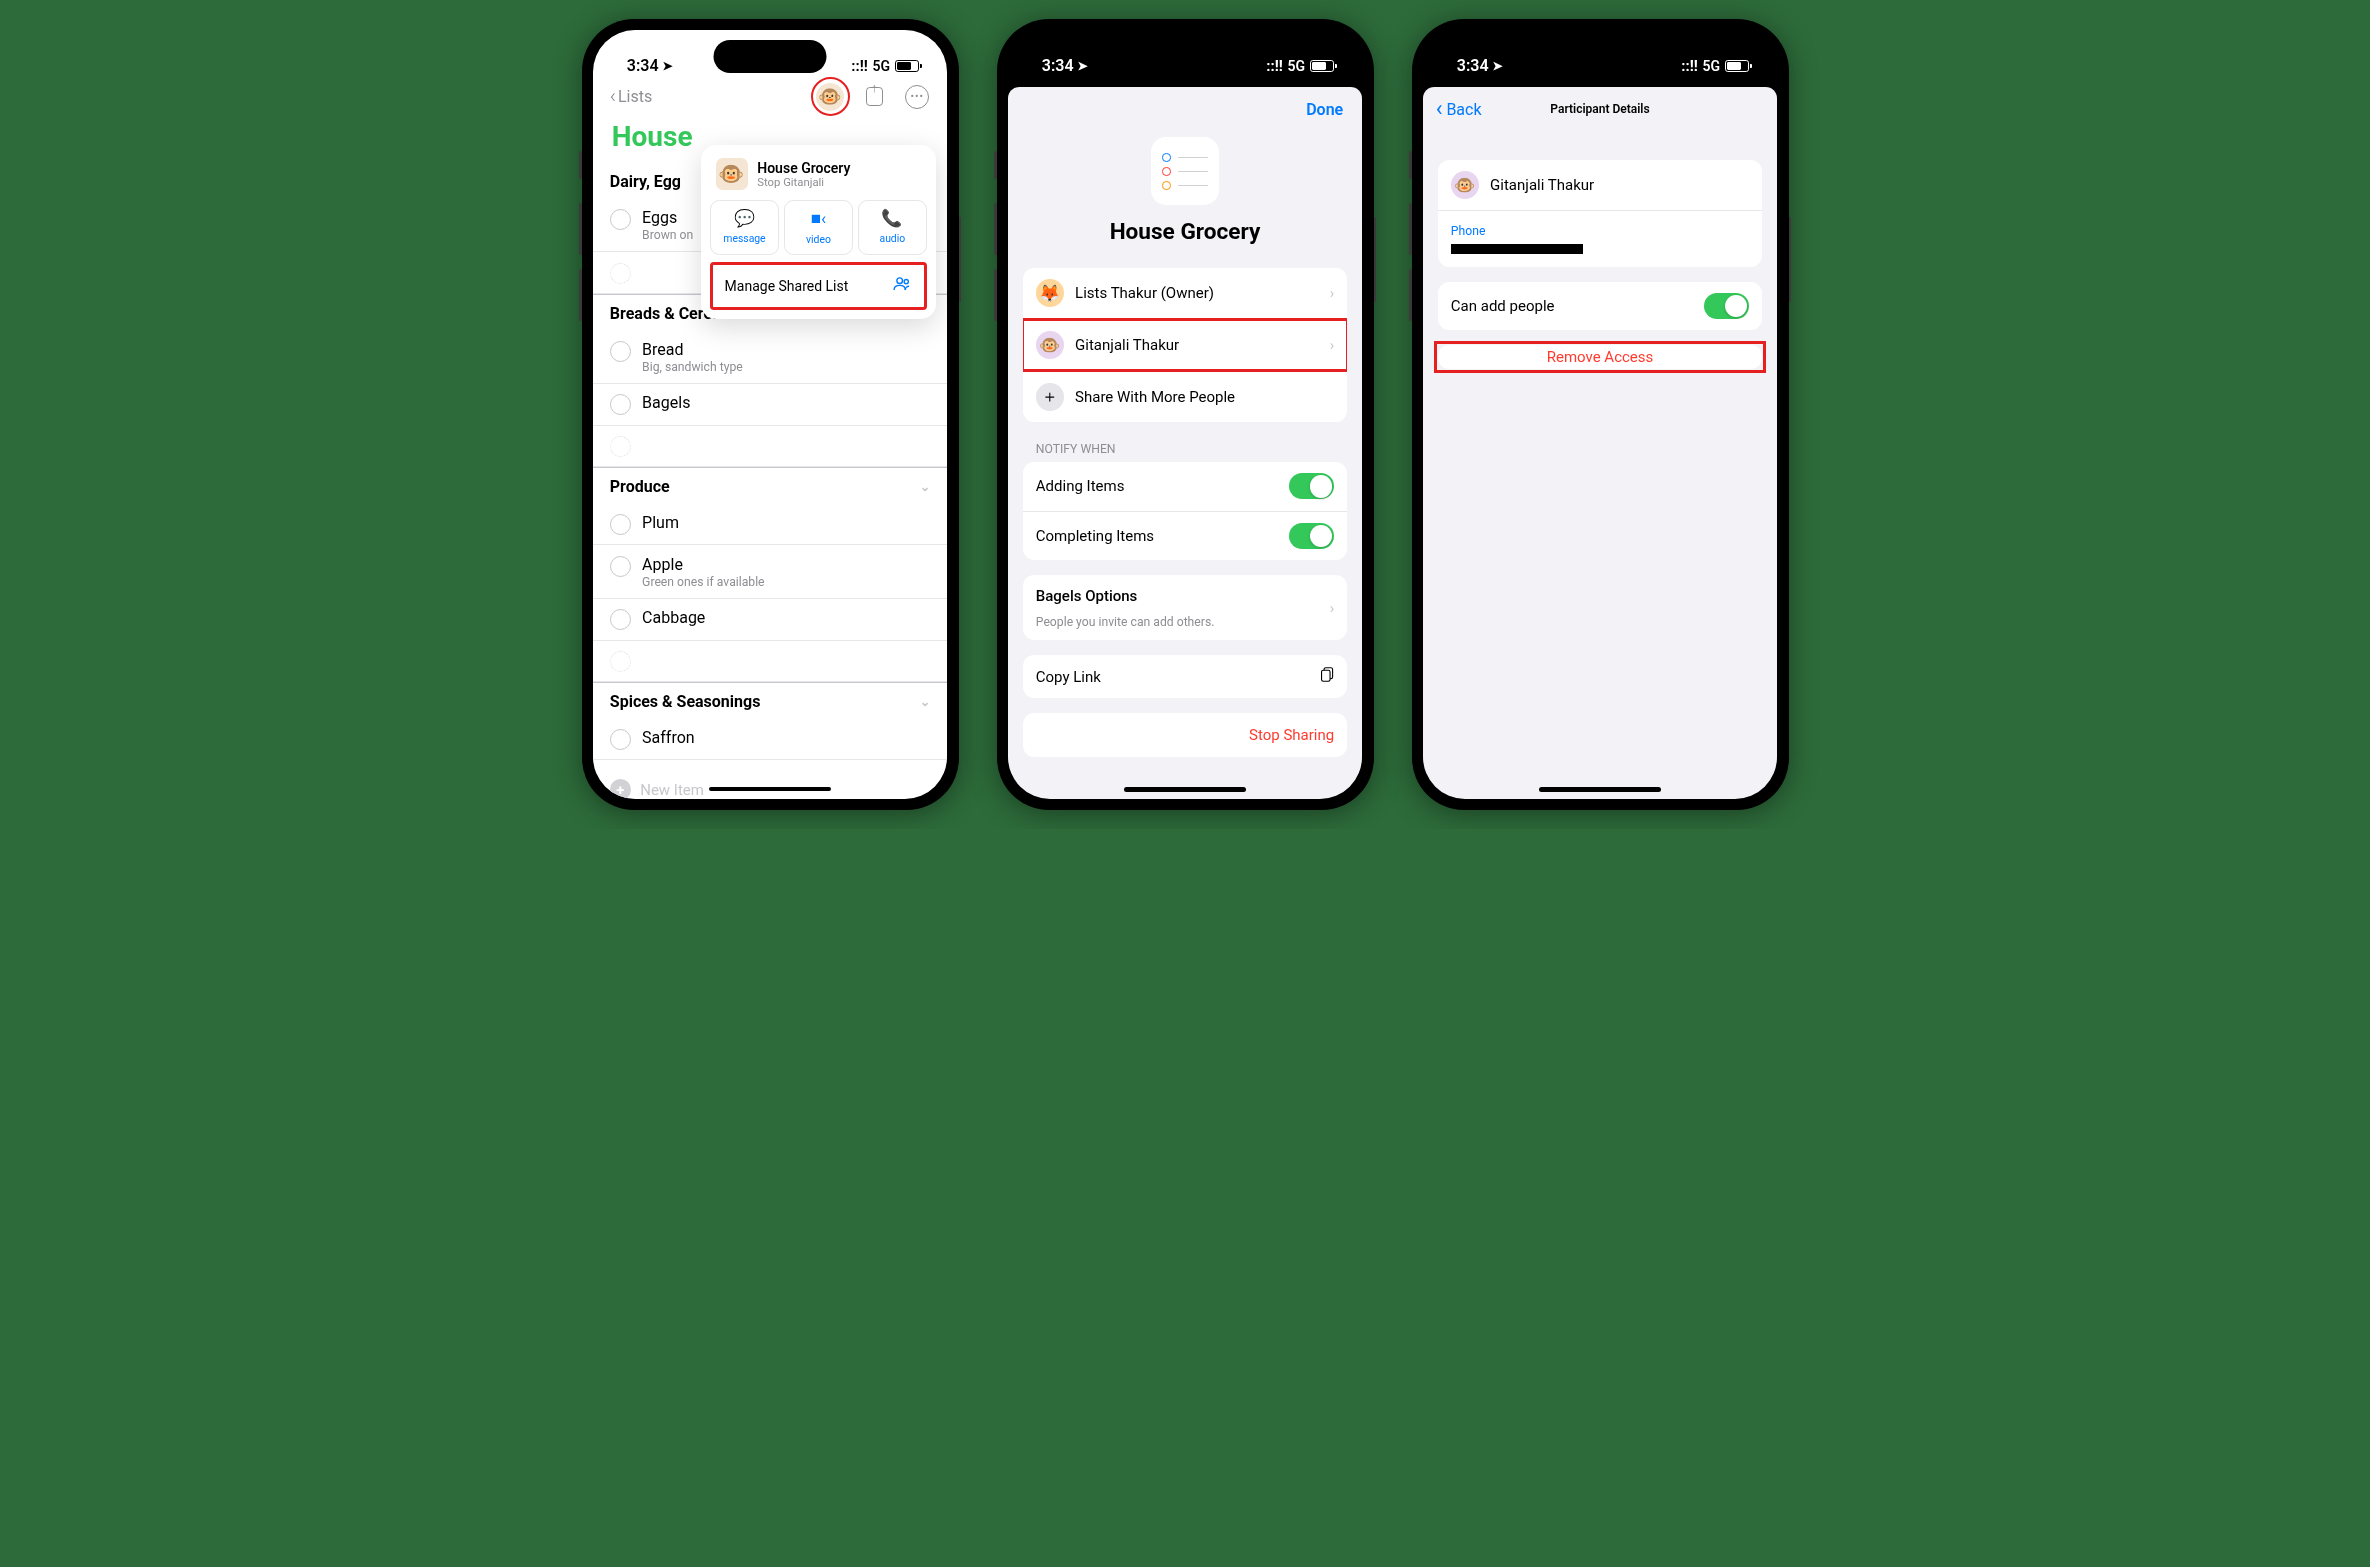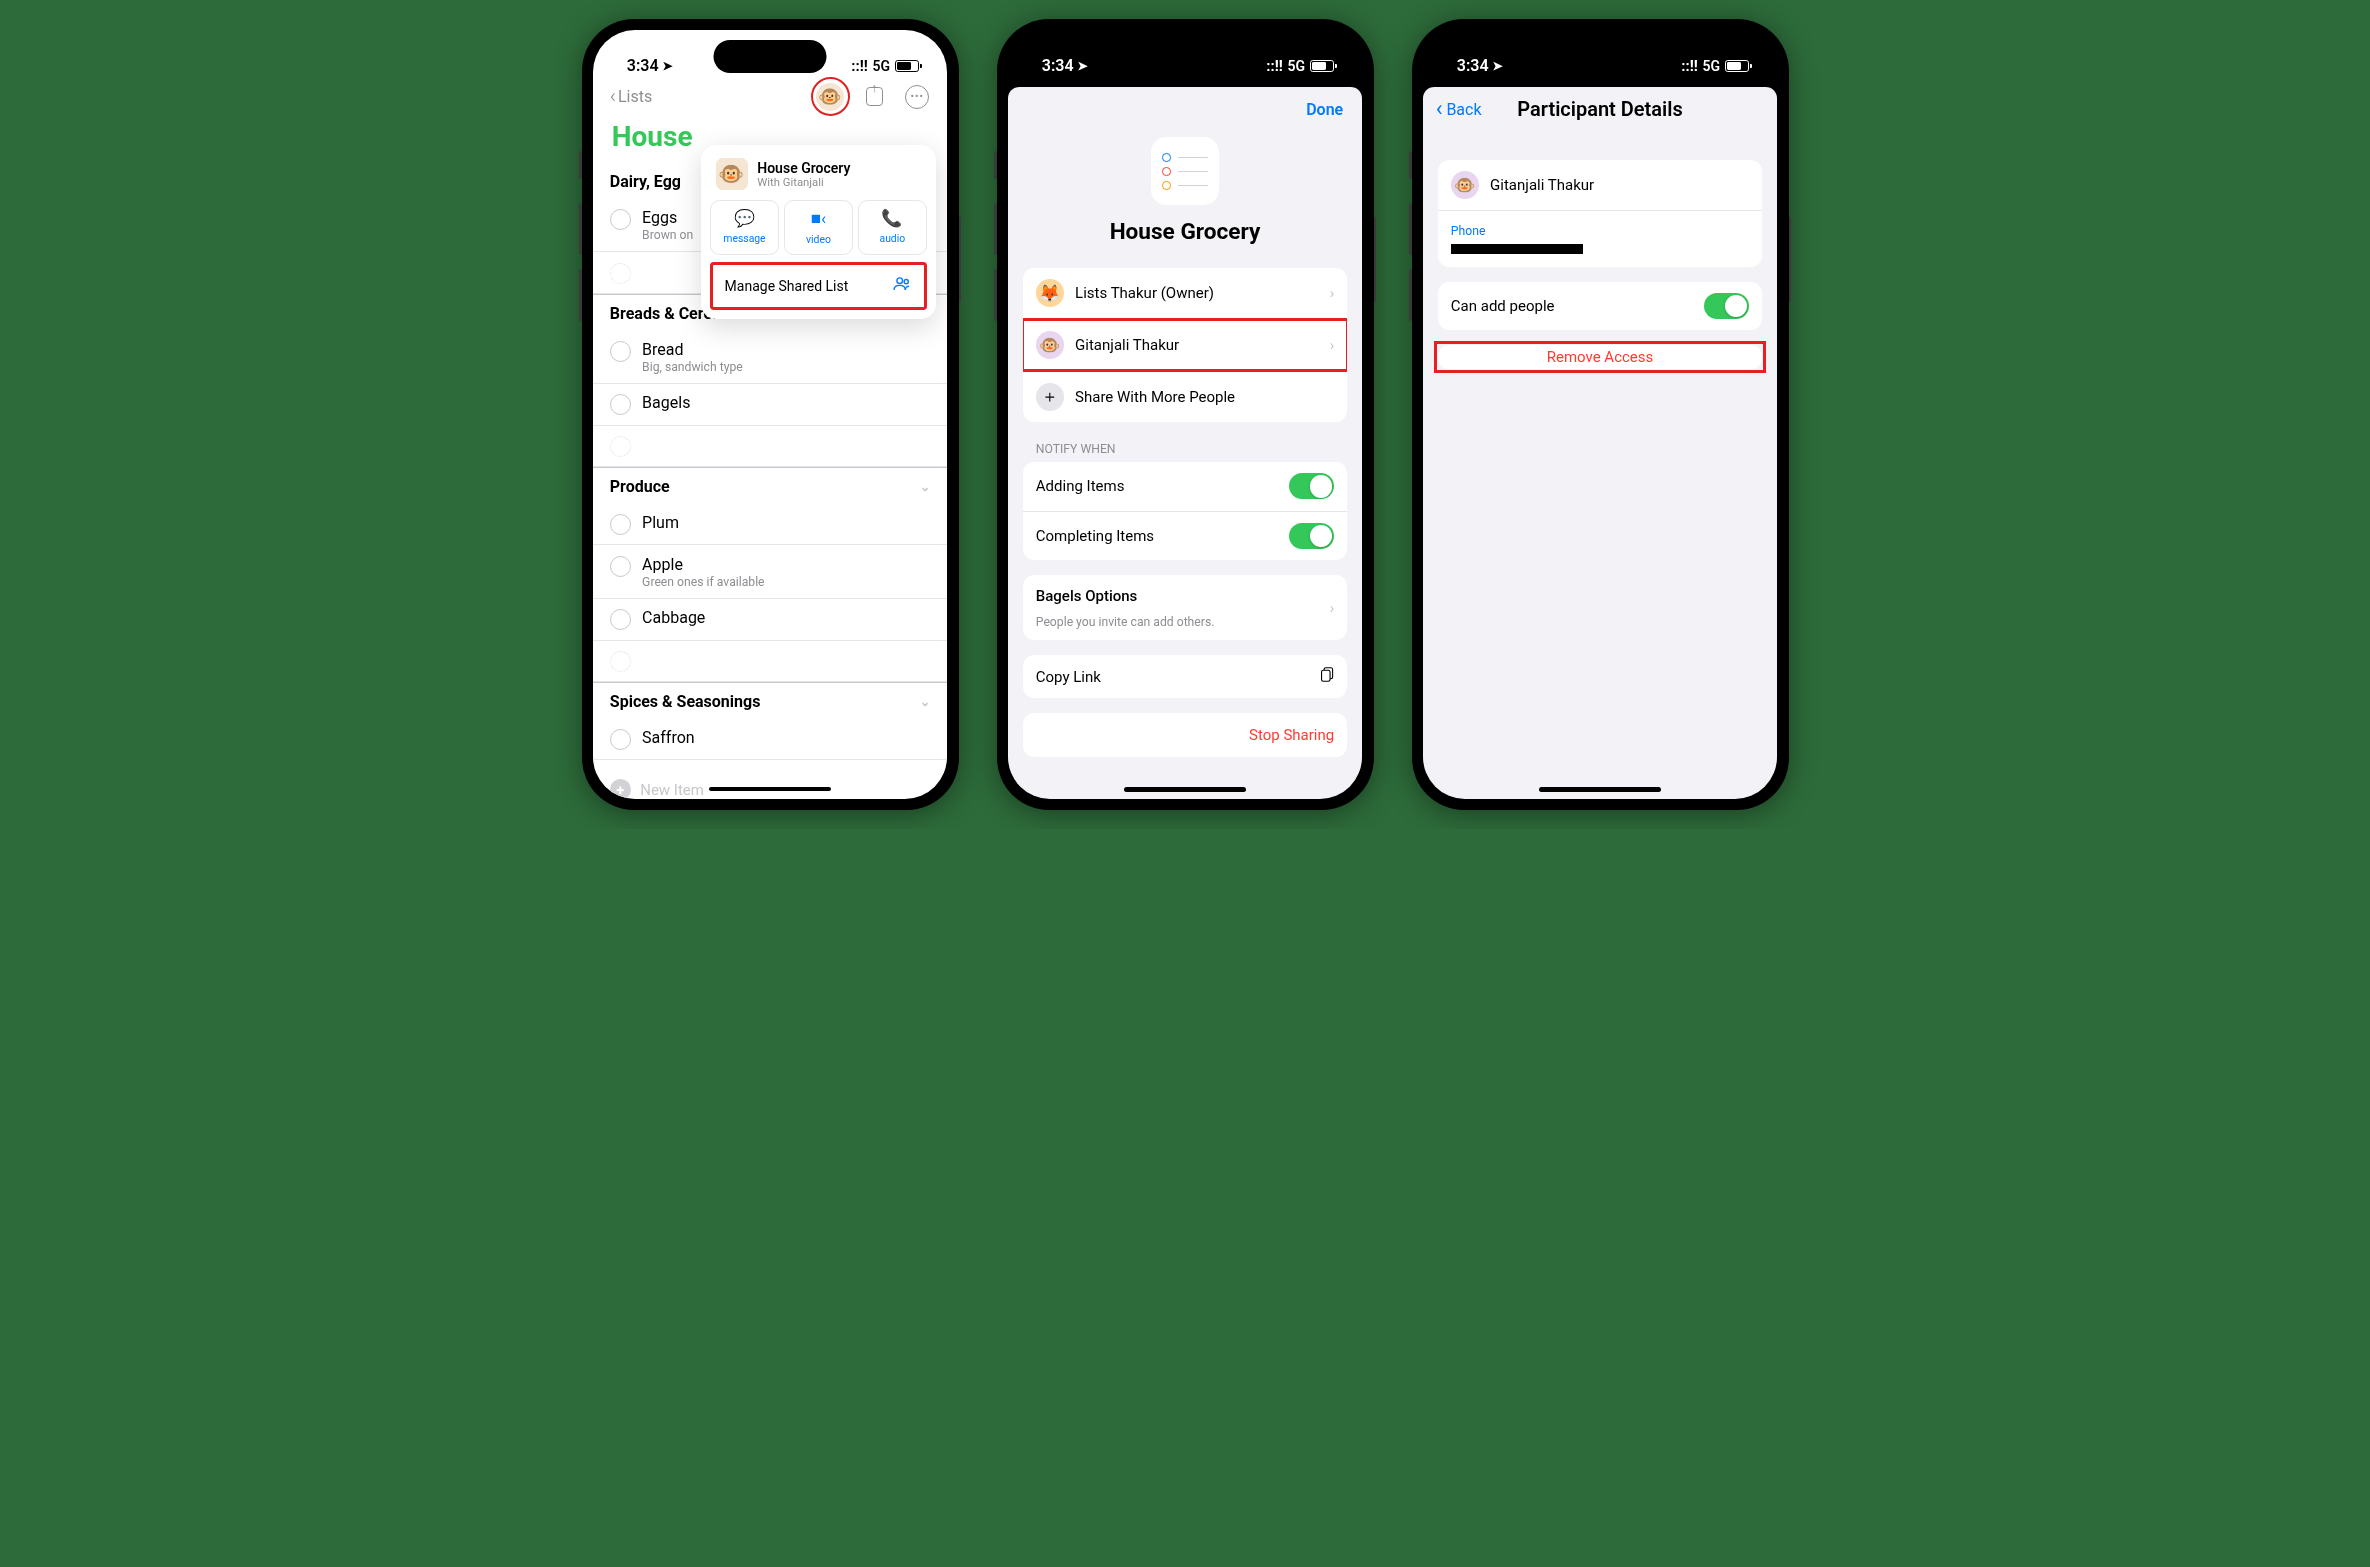--- a/index.html
+++ b/index.html
@@ -172,21 +172,21 @@
     .toggle { width: 45px; height: 26px; background: #34c759; border-radius: 13px; position: relative; }
     .toggle::after { content: ''; position: absolute; right: 1.9px; top: 1.9px; width: 22.6px; height: 22.6px; background: #fff; border-radius: 50%; box-shadow: 0 0.9px 2.8px rgba(0,0,0,0.2); }
     
     .stop-sharing { text-align: right; color: #ff3b30; font-size: 15px; padding: 13px; }
     
     .red-box-row { position: absolute; inset: -1.9px; border: 3.8px solid #e62020; pointer-events: none; z-index: 10; }
     
     
     .nav3 { display: flex; align-items: center; padding: 11.3px 13px; position: relative; }
     .back3 { display: flex; align-items: center; color: #007aff; font-size: 16px; gap: 3.8px; }
-    .nav3-title { position: absolute; left: 50%; transform: translateX(-50%); font-weight: 600; font-size: 20px; }
+    .nav3-title { position: absolute; left: 50%; transform: translateX(-50%); font-weight: 600; font-size: 12px; }
     
     .contact-phone { font-size: 12.2px; color: #007aff; padding: 13px 13px 1.9px; }
     .phone-redact { width: 132px; height: 9.4px; background: #000; margin: 3.8px 13px 13px; }
     
     .remove-btn { text-align: center; color: #ff3b30; font-size: 15px; padding: 3px; }
     .red-box-outer { position: relative; margin: 0 15px 15px; }
     .red-box-outer .card { margin: 0; }
     .red-outline { position: absolute; inset: -3.8px; border: 3.8px solid #e62020; pointer-events: none; }
     
     .copy-icon { display: inline-block; width: 15px; position: relative; }
@@ -318,21 +318,21 @@
       <span>New Item</span>
     </div>
 
     <div class="home-indicator"></div>
 
     <div class="popover">
       <div class="popover-header">
         <div class="popover-avatar">🐵</div>
         <div>
           <div class="popover-title">House Grocery</div>
-          <div class="popover-sub">With Gitanjali</div>
+          <div class="popover-sub">Stop Gitanjali</div>
         </div>
       </div>
       <div class="popover-btns">
         <div class="popover-btn">
           <span class="popover-btn-icon">💬</span>
           <span>message</span>
         </div>
         <div class="popover-btn">
           <span class="popover-btn-icon">■‹</span>
           <span>video</span>

